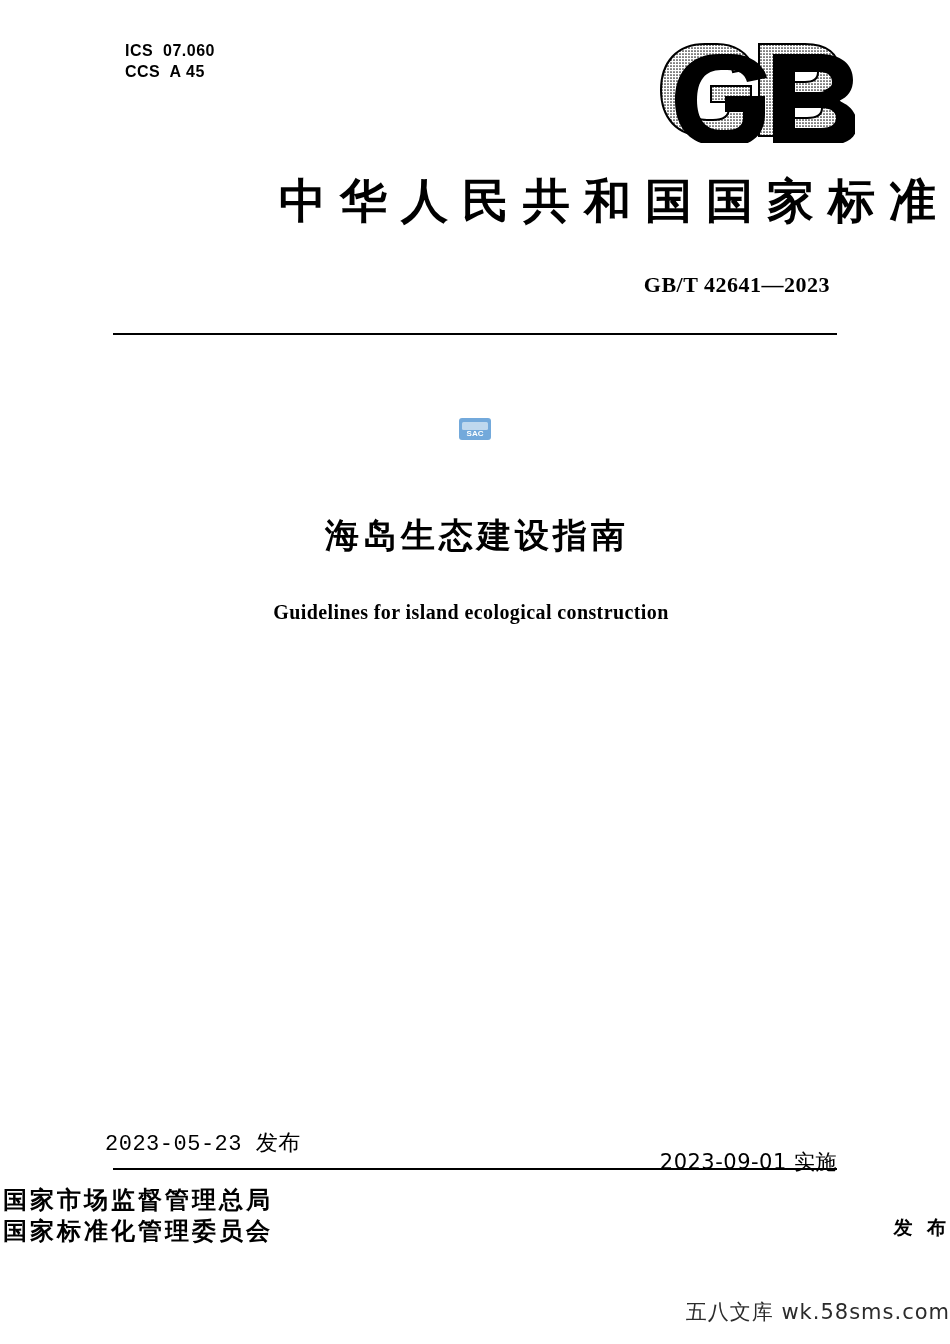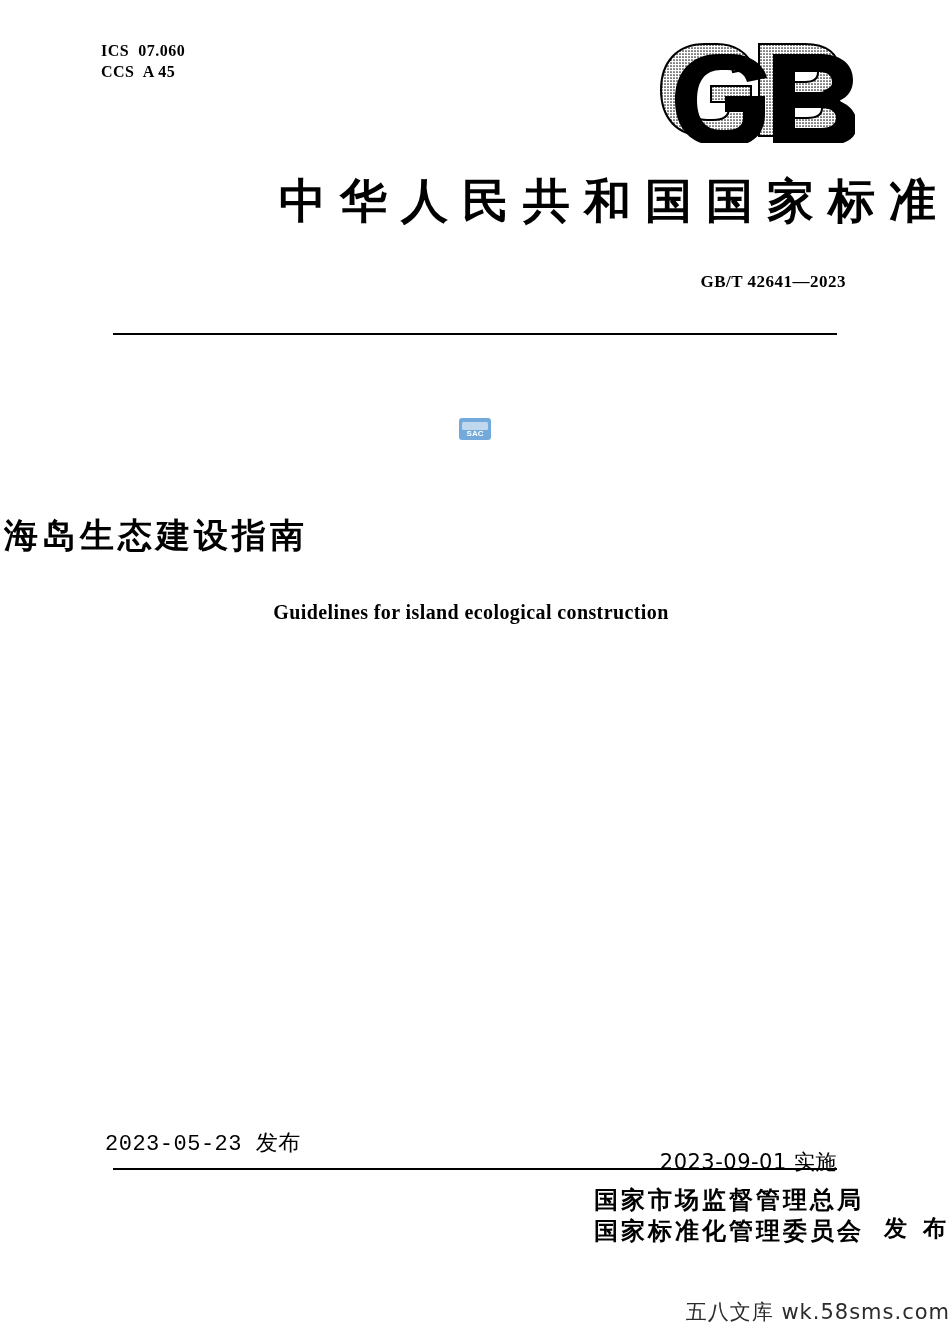--- a/index.html
+++ b/index.html
@@ -19,23 +19,23 @@
   .page {
     position: absolute;
     left: 0; top: 0;
     width: 950px;
     height: 1344px;
   }
 
   
   .ics-block {
     position: absolute;
-    left: 101px;
+    left: 125px;
     top: 40px;
-    font-family: Liberation Serif, serif;
+    font-family: Liberation Sans, sans-serif;
     font-weight: bold;
     font-size: 16px;
     line-height: 21px;
     letter-spacing: 0.5px;
   }
   .ics-block div { white-space: pre; }
 
   
   .gb-logo {
     position: absolute;
@@ -58,25 +58,25 @@
     font-size: 47px;
     letter-spacing: 14px;
     text-indent: 14px;
     color: #000;
     white-space: nowrap;
   }
 
   
   .std-no {
     position: absolute;
-    right: 104px;
+    right: 120px;
     top: 272px;
     font-family: "Liberation Serif", serif;
     font-weight: bold;
-    font-size: 17px;
+    font-size: 22px;
     letter-spacing: 0.5px;
   }
 
   
   .rule-top {
     position: absolute;
     left: 113px;
     right: 113px;
     top: 333px;
     border-top: 2.5px solid #000;
@@ -98,20 +98,21 @@
     width: 34px;
     height: 34px;
     opacity: 0.85;
   }
 
   
   .doc-title {
     position: absolute;
     left: 0; right: 0;
     top: 513px;
+    text-align: center;
     font-family: "DejaVu Serif", serif;
     font-weight: bold;
     font-size: 34px;
     letter-spacing: 4px;
     text-indent: 4px;
   }
   .doc-title-en {
     position: absolute;
     left: 0; right: 8px;
     top: 601px;
@@ -140,36 +141,36 @@
     letter-spacing: 0.5px;
     margin-top: 20px;
   }
 
   
   .publisher {
     position: absolute;
     left: 0; right: 0;
     top: 1184px;
     display: flex;
-    justify-content: flex-end;
+    justify-content: space-between;
     align-items: center;
   }
   .publisher-names {
     font-family: "DejaVu Serif", serif;
     font-weight: bold;
     font-size: 24px;
     line-height: 31px;
     letter-spacing: 3px;
     text-indent: 3px;
     text-align: center;
   }
   .publisher-verb {
     font-family: "DejaVu Serif", serif;
     font-weight: bold;
-    font-size: 23px;
+    font-size: 19px;
     letter-spacing: 4px;
     text-indent: 4px;
     margin-left: 16px;
     padding-top: 26px;
   }
 
   
   .footer-mark {
     position: absolute;
     left: 0; right: 0;

